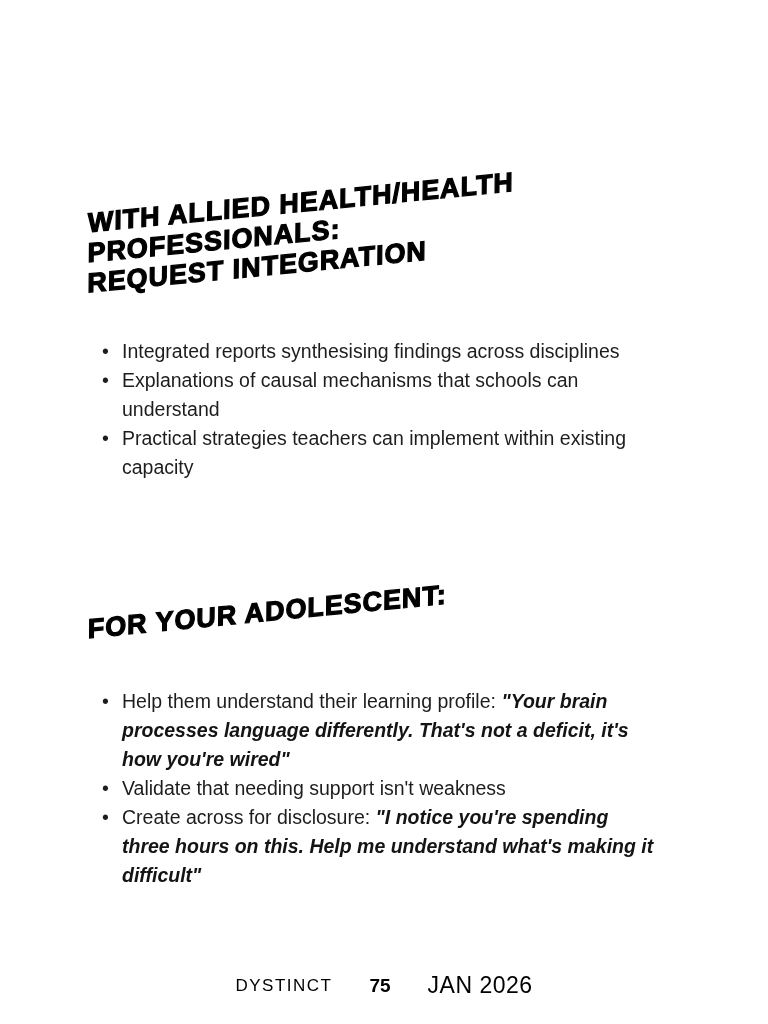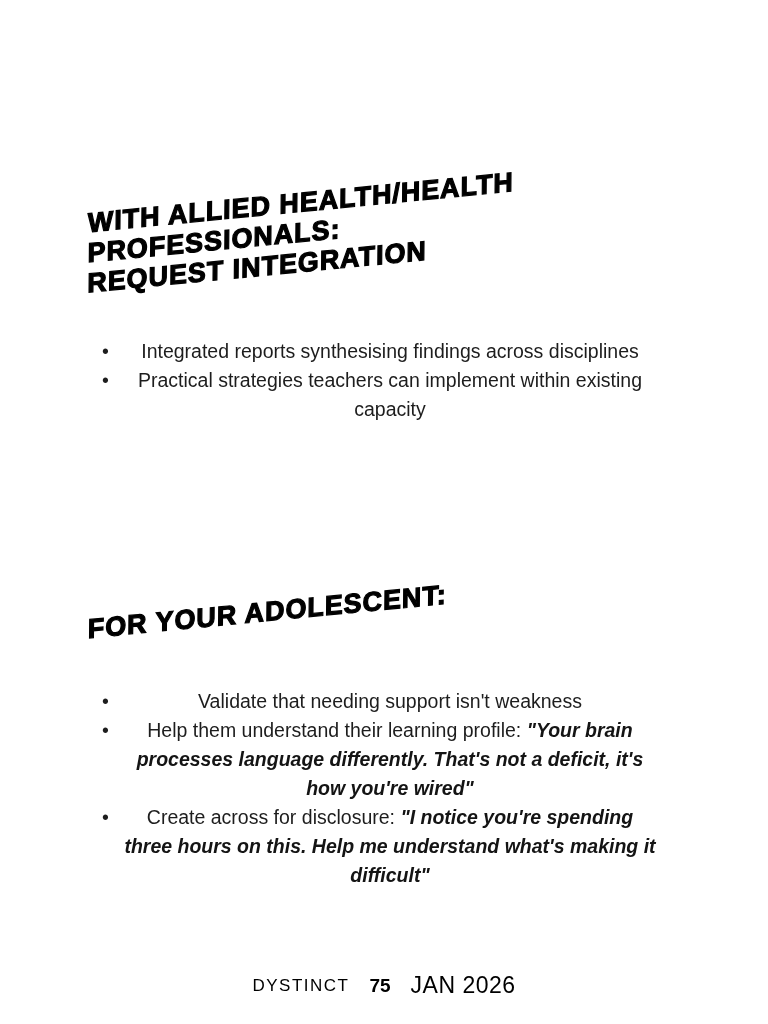--- a/index.html
+++ b/index.html
@@ -49,21 +49,20 @@
     width: 558px;
     font-size: 19.5px;
     line-height: 29px;
     color: #1d1d1d;
   }
   ul.bullets-1 { top: 337px; }
   ul.bullets-2 { top: 687px; }
   ul.bullets li {
     position: relative;
     padding-left: 22px;
-    text-align: center;
   }
   ul.bullets li::before {
     content: "\2022";
     position: absolute;
     left: 2px;
     top: 0;
     color: #1d1d1d;
   }
   .quote {
     font-weight: bold;
@@ -73,21 +72,21 @@
 
   
   .footer {
     position: absolute;
     left: 0;
     right: 0;
     top: 972px;
     display: flex;
     justify-content: center;
     align-items: center;
-    gap: 20px;
+    gap: 37px;
   }
   .footer .mag-name {
     font-size: 17px;
     letter-spacing: 1.5px;
     font-weight: normal;
     color: #000000;
   }
   .footer .page-num {
     font-size: 19px;
     font-weight: bold;
@@ -105,30 +104,31 @@
 <div class="page">
 
   <div class="scribble scribble-1">
     <div>WITH ALLIED HEALTH/HEALTH</div>
     <div>PROFESSIONALS:</div>
     <div>REQUEST INTEGRATION</div>
   </div>
 
   <ul class="bullets bullets-1">
     <li>Integrated reports synthesising findings across disciplines</li>
+    <li>Explanations of causal mechanisms that schools can understand</li>
     <li>Practical strategies teachers can implement within existing capacity</li>
   </ul>
 
   <div class="scribble scribble-2">
     <div>FOR YOUR ADOLESCENT:</div>
   </div>
 
   <ul class="bullets bullets-2">
+    <li><span>Help them understand their learning profile: </span><span class="quote">"Your brain processes language differently. That's not a deficit, it's how you're wired"</span></li>
     <li><span>Validate that needing support isn't weakness</span><span class="quote"></span></li>
-    <li><span>Help them understand their learning profile: </span><span class="quote">"Your brain processes language differently. That's not a deficit, it's how you're wired"</span></li>
     <li><span>Create across for disclosure: </span><span class="quote">"I notice you're spending three hours on this. Help me understand what's making it difficult"</span></li>
   </ul>
 
   <div class="footer">
     <span class="mag-name">DYSTINCT</span>
     <span class="page-num">75</span>
     <span class="issue-date">JAN 2026</span>
   </div>
 
 </div>

